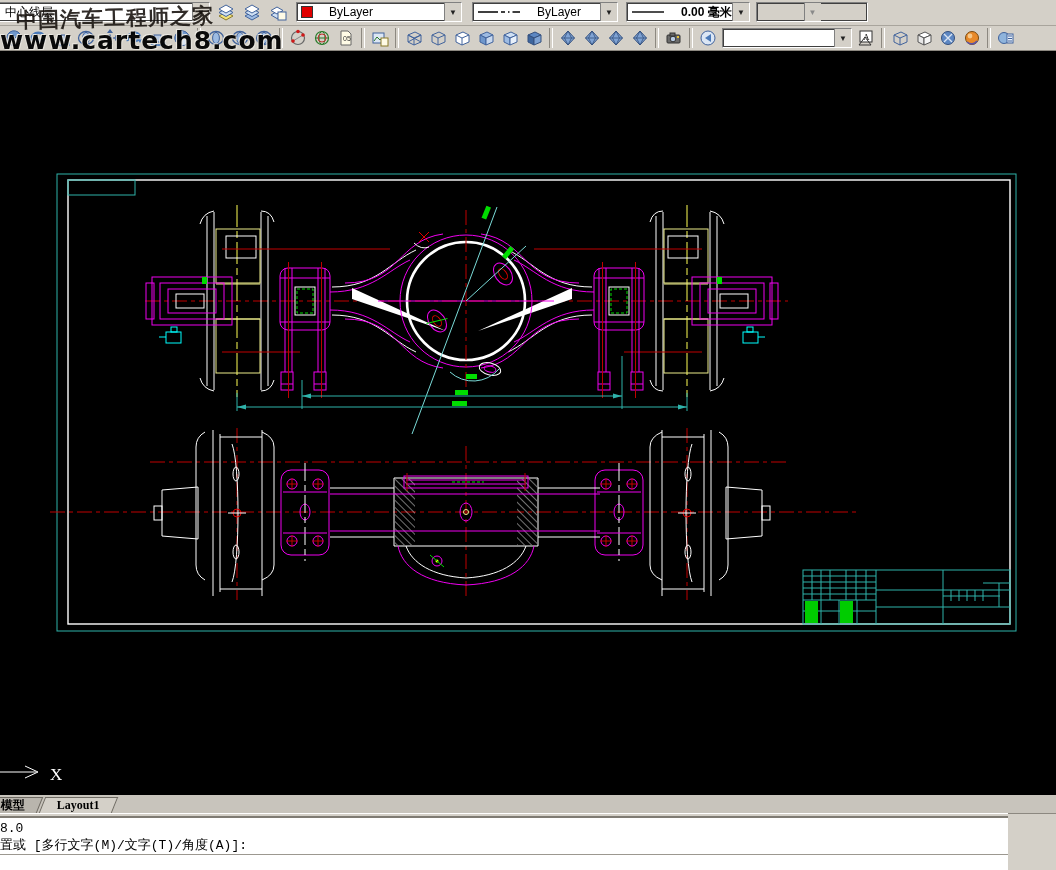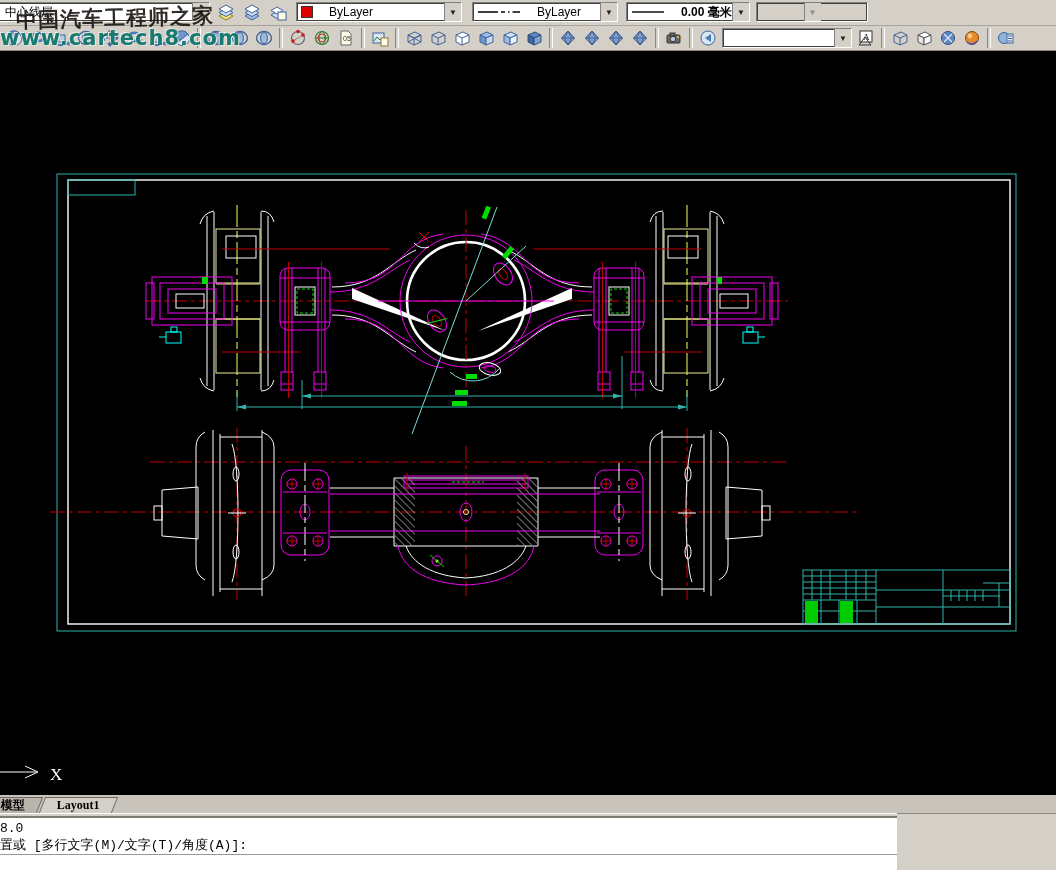--- a/index.html
+++ b/index.html
@@ -25,37 +25,37 @@
       justify-content:center;flex:0 0 auto;}
   .tb svg{width:18px;height:18px;}
   .sep{width:2px;height:20px;margin:0 3px;border-left:1px solid #8c8880;
        border-right:1px solid #fff;flex:0 0 auto;}
   #viewcombo{position:static;width:130px;height:20px;margin:0 2px;flex:0 0 auto;}
   
   .wm{position:absolute;pointer-events:none;z-index:50;white-space:nowrap;}
   #wm1{left:16px;top:4px;font-family:"DejaVu Serif",serif;font-weight:bold;
        font-size:21px;color:#15100c;letter-spacing:1px;transform:rotate(-1.5deg);opacity:.88;}
   #wm2{left:0px;top:26px;font-family:"DejaVu Sans",sans-serif;font-weight:bold;
-       font-size:21px;color:#0f766e;letter-spacing:1px;
+       font-size:25px;color:#000000;letter-spacing:1px;
        text-shadow:1px 1px 0 #e9e6df,-1px -1px 0 #efece5;opacity:.95;}
   
   #canvas{position:absolute;top:51px;left:0;width:1056px;height:744px;background:#000;}
   #canvas svg{display:block;}
   
   #tabbar{position:absolute;top:795px;left:0;width:1056px;height:18px;background:#c8c4bc;
           border-bottom:1px solid #8c8880;display:flex;align-items:flex-end;}
   .tab{height:15px;padding:0 14px;margin-right:2px;transform:skewX(-22deg);
        border:1px solid #6e6a62;border-bottom:none;background:#d4d0c8;
        display:flex;align-items:center;}
   .tab>span{transform:skewX(22deg);font-family:"Liberation Serif",serif;
             font-weight:bold;font-size:12px;color:#000;}
   .tab.active{background:#b9b5ad;}
   #tab-model{margin-left:-14px;}
   
-  #cmd{position:absolute;top:813px;left:0;width:897px;height:57px;background:#d4d0c8;
+  #cmd{position:absolute;top:813px;left:0;width:1008px;height:57px;background:#d4d0c8;
        box-sizing:border-box;border-top:1px solid #fff;padding-top:2px;}
   #cmd .inner{margin:0;height:55px;background:#fff;border-top:2px solid #7f7b73;
        box-sizing:border-box;font-family:"Liberation Mono",monospace;font-size:13px;color:#000;}
   #cmd .hist{padding:2px 0 0 0;}
   #cmd .line{height:17px;line-height:17px;white-space:nowrap;margin-left:-9px;padding-left:9px;}
   #cmd .line.clip{margin-left:-9px;}
   #cmd .prompt-input{border-top:1px solid #9c9890;height:14px;}
 </style>
 </head>
 <body>

